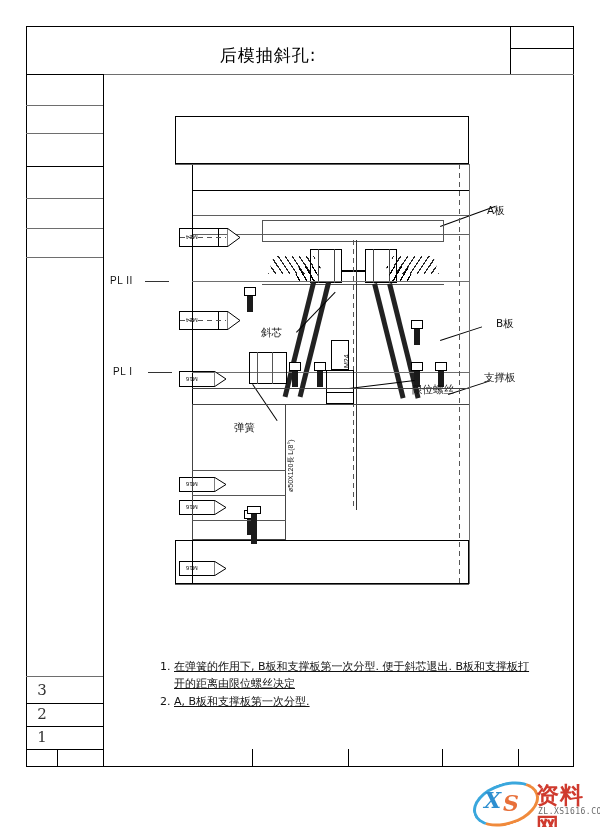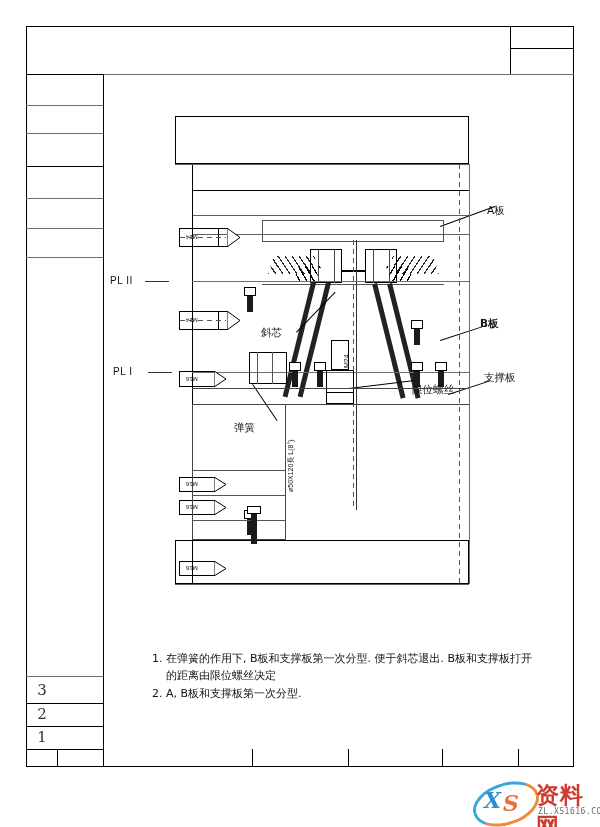--- a/index.html
+++ b/index.html
@@ -33,21 +33,21 @@
   .lbl-lat{
     position:absolute;font-size:10px;white-space:nowrap;
     font-family:"Liberation Sans",sans-serif;color:#111;letter-spacing:.5px;
   }
   .leader{position:absolute;transform-origin:0 0;background:#000;height:1px;}
 
   
   .notes{position:absolute;left:140px;top:650px;width:400px;font-size:11px;line-height:1.55;
          font-family:"DejaVu Sans",sans-serif;color:#111;}
   .notes .nt-head{margin:0 0 1px 0;}
-  .notes ol{margin:0;padding-left:26px;}
+  .notes ol{margin:8px;padding-left:26px;text-decoration:underline;}
   .notes li{margin-bottom:1px;}
 
   
   .hatch{
     position:absolute;
     background-image:repeating-linear-gradient(45deg,#000 0 1px,transparent 1px 5px);
   }
   .hatch-r{
     position:absolute;
     background-image:repeating-linear-gradient(-45deg,#000 0 1px,transparent 1px 5px);
@@ -101,20 +101,21 @@
 
   <div class="h" style="left:26px;top:26px;width:548px;"></div>
   <div class="h" style="left:26px;top:766px;width:548px;"></div>
   <div class="v" style="left:26px;top:26px;height:741px;"></div>
   <div class="v" style="left:573px;top:26px;height:741px;"></div>
 
   <div class="h" style="left:26px;top:74px;width:548px;background:#6e6e6e;"></div>
   <div class="v" style="left:510px;top:26px;height:48px;"></div>
   <div class="h" style="left:510px;top:48px;width:64px;"></div>
 
+  <div class="title-text" style="left:26px;top:44px;width:484px;">后模抽斜孔:</div>
 
   <div class="v" style="left:103px;top:74px;height:692px;"></div>
 
   <div class="h" style="left:26px;top:74px;width:77px;"></div>
   <div class="hg" style="left:26px;top:105px;width:77px;"></div>
   <div class="hg" style="left:26px;top:133px;width:77px;"></div>
   <div class="h" style="left:26px;top:166px;width:77px;"></div>
   <div class="hg" style="left:26px;top:198px;width:77px;"></div>
   <div class="hg" style="left:26px;top:228px;width:77px;"></div>
   <div class="hg" style="left:26px;top:257px;width:77px;"></div>
@@ -250,21 +251,21 @@
   <div class="fill-dk" style="left:247px;top:519px;width:6px;height:16px;"></div>
 
   <div class="box" style="left:331px;top:340px;width:18px;height:30px;border-width:1.5px;"></div>
   <div class="vtext" style="left:343px;top:368px;">M24</div>
   <div class="box" style="left:326px;top:370px;width:28px;height:34px;"></div>
   <div class="h" style="left:326px;top:392px;width:28px;"></div>
   <div class="leader" style="left:349px;top:388px;width:66px;transform:rotate(-7deg);"></div>
   <div class="lbl" style="left:412px;top:383px;">限位螺丝</div>
 
   <div class="leader" style="left:440px;top:340px;width:44px;transform:rotate(-18deg);"></div>
-  <div class="lbl" style="left:480px;top:317px;font-weight:bold;">B板</div>
+  <div class="lbl" style="left:496px;top:317px;">B板</div>
 
   <div class="leader" style="left:448px;top:394px;width:44px;transform:rotate(-18deg);"></div>
   <div class="lbl" style="left:484px;top:371px;">支撑板</div>
 
   <div class="h" style="left:192px;top:388px;width:277px;background:#444;"></div>
   <div class="h" style="left:192px;top:404px;width:277px;background:#444;"></div>
 
   <div class="box" style="left:192px;top:404px;width:94px;height:136px;border-color:#444;"></div>
   <div class="h" style="left:192px;top:470px;width:94px;background:#555;"></div>
   <div class="h" style="left:192px;top:495px;width:94px;background:#555;"></div>

